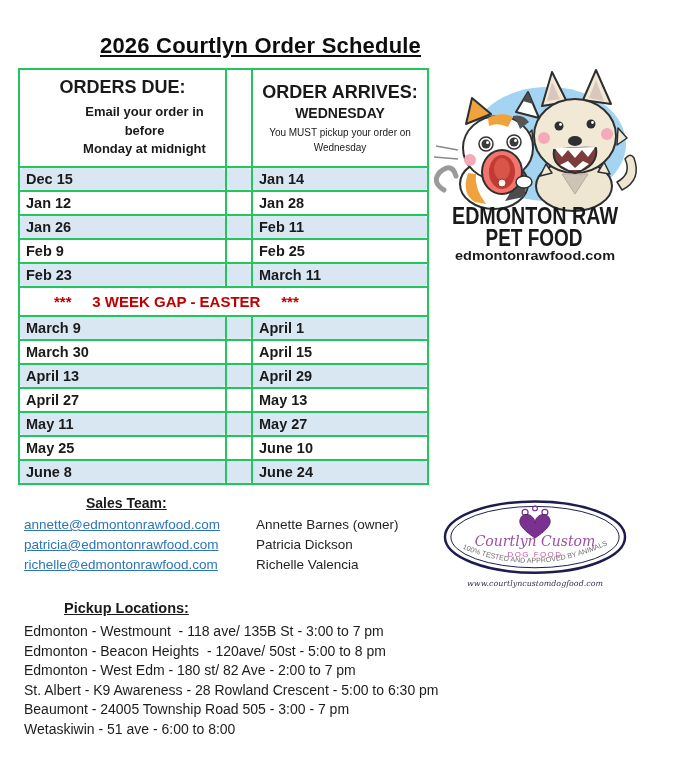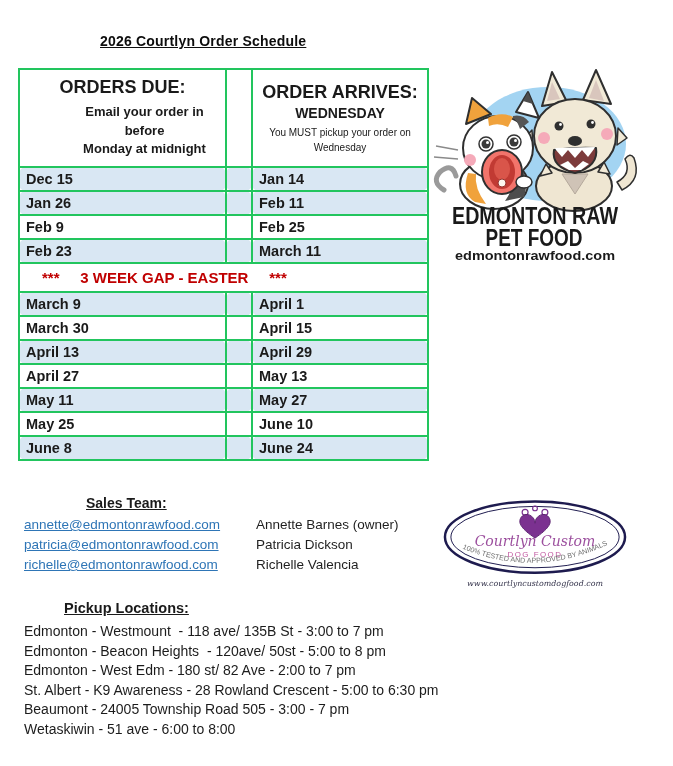--- a/index.html
+++ b/index.html
@@ -4,40 +4,40 @@
 <style>
   html,body { margin:0; padding:0; }
   body {
     width:673px; height:766px; position:relative; background:#ffffff;
     font-family:"Liberation Sans", sans-serif; color:#1a1a1a; overflow:hidden;
   }
 
   
   .title {
     position:absolute; left:100px; top:33px;
-    font-size:14px; font-weight:bold; text-decoration:underline;
+    font-size:22px; font-weight:bold; text-decoration:underline;
     letter-spacing:0.2px; color:#0d0d0d;
   }
 
   
   table.schedule {
     position:absolute; left:18px; top:68px; width:409px;
     border-collapse:collapse; table-layout:fixed;
   }
   table.schedule td { border:2px solid #22c55e; overflow:hidden; }
   td.hdr { background:#ffffff; text-align:center; vertical-align:middle; height:94px; }
   .h-main  { font-size:18px; font-weight:bold; }
   .h-sub   { font-size:13px; font-weight:bold; white-space:pre-line; line-height:1.45; margin-top:5px;margin-left:44px; }
   .h-day   { font-size:14px; font-weight:bold; margin-top:2px; }
   .h-sub2  { font-size:10px; font-weight:normal; white-space:pre-line; line-height:1.5; margin-top:4px; }
   td.date  { height:22px; font-size:14.5px; font-weight:bold; padding:0 0 0 6px; background:#ffffff;border-radius:7px; }
   tr.blue td { background:#d9e7f3; }
   td.gap {
     height:25px; background:#ffffff; color:#c00000;
-    font-weight:bold; font-size:15px; white-space:pre; padding-left:22px;
+    font-weight:bold; font-size:15px; white-space:pre; padding-left:34px;
   }
 
   
   .sales { position:absolute; left:24px; top:495px; }
   .sales-heading { margin-left:62px; font-size:14px; font-weight:bold; text-decoration:underline; margin-bottom:4px; }
   .sales-row { display:grid; grid-template-columns:232px auto; line-height:20px; font-size:13.5px; }
   .sales-row a { color:#2e75b6; text-decoration:underline; cursor:pointer; }
   .sales-row .name { color:#1f1f1f; }
 
   
@@ -73,20 +73,25 @@
       <div class="h-day">WEDNESDAY</div>
       <div class="h-sub2">You MUST pickup your order on
 Wednesday</div>
     </td>
   </tr>
 
   <tr class="blue">
     <td class="date">Dec 15</td>
     <td class="date"></td>
     <td class="date">Jan 14</td>
+  </tr>
+  <tr>
+    <td class="date">Jan 12</td>
+    <td class="date"></td>
+    <td class="date">Jan 28</td>
   </tr>
   <tr class="blue">
     <td class="date">Jan 26</td>
     <td class="date"></td>
     <td class="date">Feb 11</td>
   </tr>
   <tr>
     <td class="date">Feb 9</td>
     <td class="date"></td>
     <td class="date">Feb 25</td>

